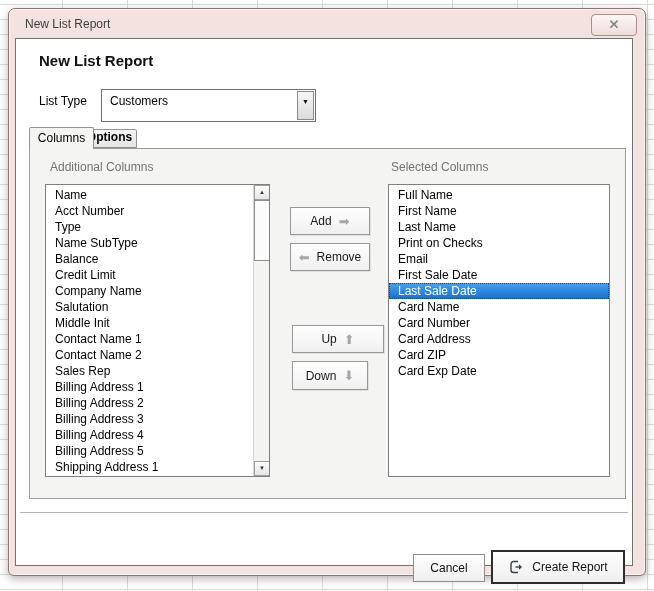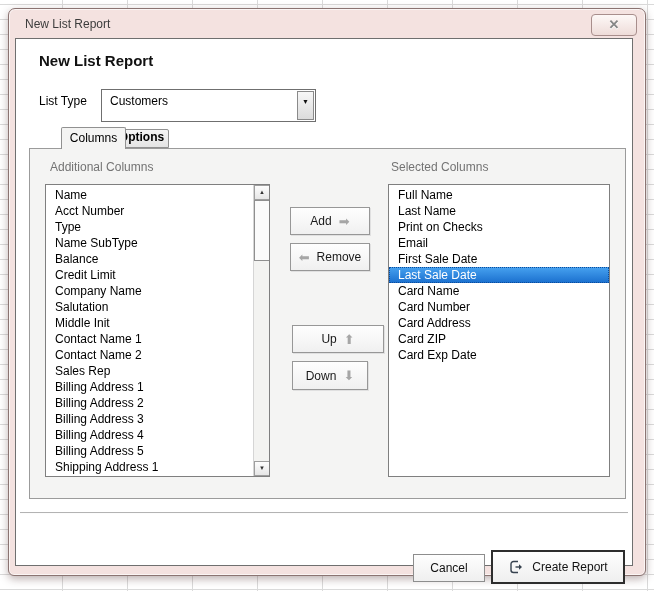--- a/index.html
+++ b/index.html
@@ -63,21 +63,20 @@
     background:linear-gradient(#f7f7f7,#dcdcdc);
     border:1px solid #8a8a8a;
     text-align:center; line-height:19px; font-size:7px; color:#111;
   }
   
   .tab {
     position:absolute; height:21px; top:88px;
     border:1px solid #919191;
     text-align:center; font-size:12px;
     padding-top:3px;
-    margin-left:32px;
   }
   .tab-active {
     left:13px; width:65px;
     background:#f4f4f3; border-bottom:none; height:22px; z-index:3;
     border-radius:2px 2px 0 0;
   }
   .tab-inactive {
     left:66px; width:55px; top:90px; height:19px;
     background:linear-gradient(#f5f5f5,#e4e4e4);
     border-radius:2px 2px 0 0; padding-top:0;font-weight:bold;
@@ -236,20 +235,21 @@
           <span class="arrow-glyph">⬆</span>
         </div>
         <div class="midbtn btn-down">
           <span>Down</span>
           <span class="arrow-glyph">⬇</span>
         </div>
 
         <div class="listbox listbox-right">
           <div class="list-items">
               <div class="list-item">Full Name</div>
+              <div class="list-item">First Name</div>
               <div class="list-item">Last Name</div>
               <div class="list-item">Print on Checks</div>
               <div class="list-item">Email</div>
               <div class="list-item">First Sale Date</div>
               <div class="list-item selected">Last Sale Date</div>
               <div class="list-item">Card Name</div>
               <div class="list-item">Card Number</div>
               <div class="list-item">Card Address</div>
               <div class="list-item">Card ZIP</div>
               <div class="list-item">Card Exp Date</div>

